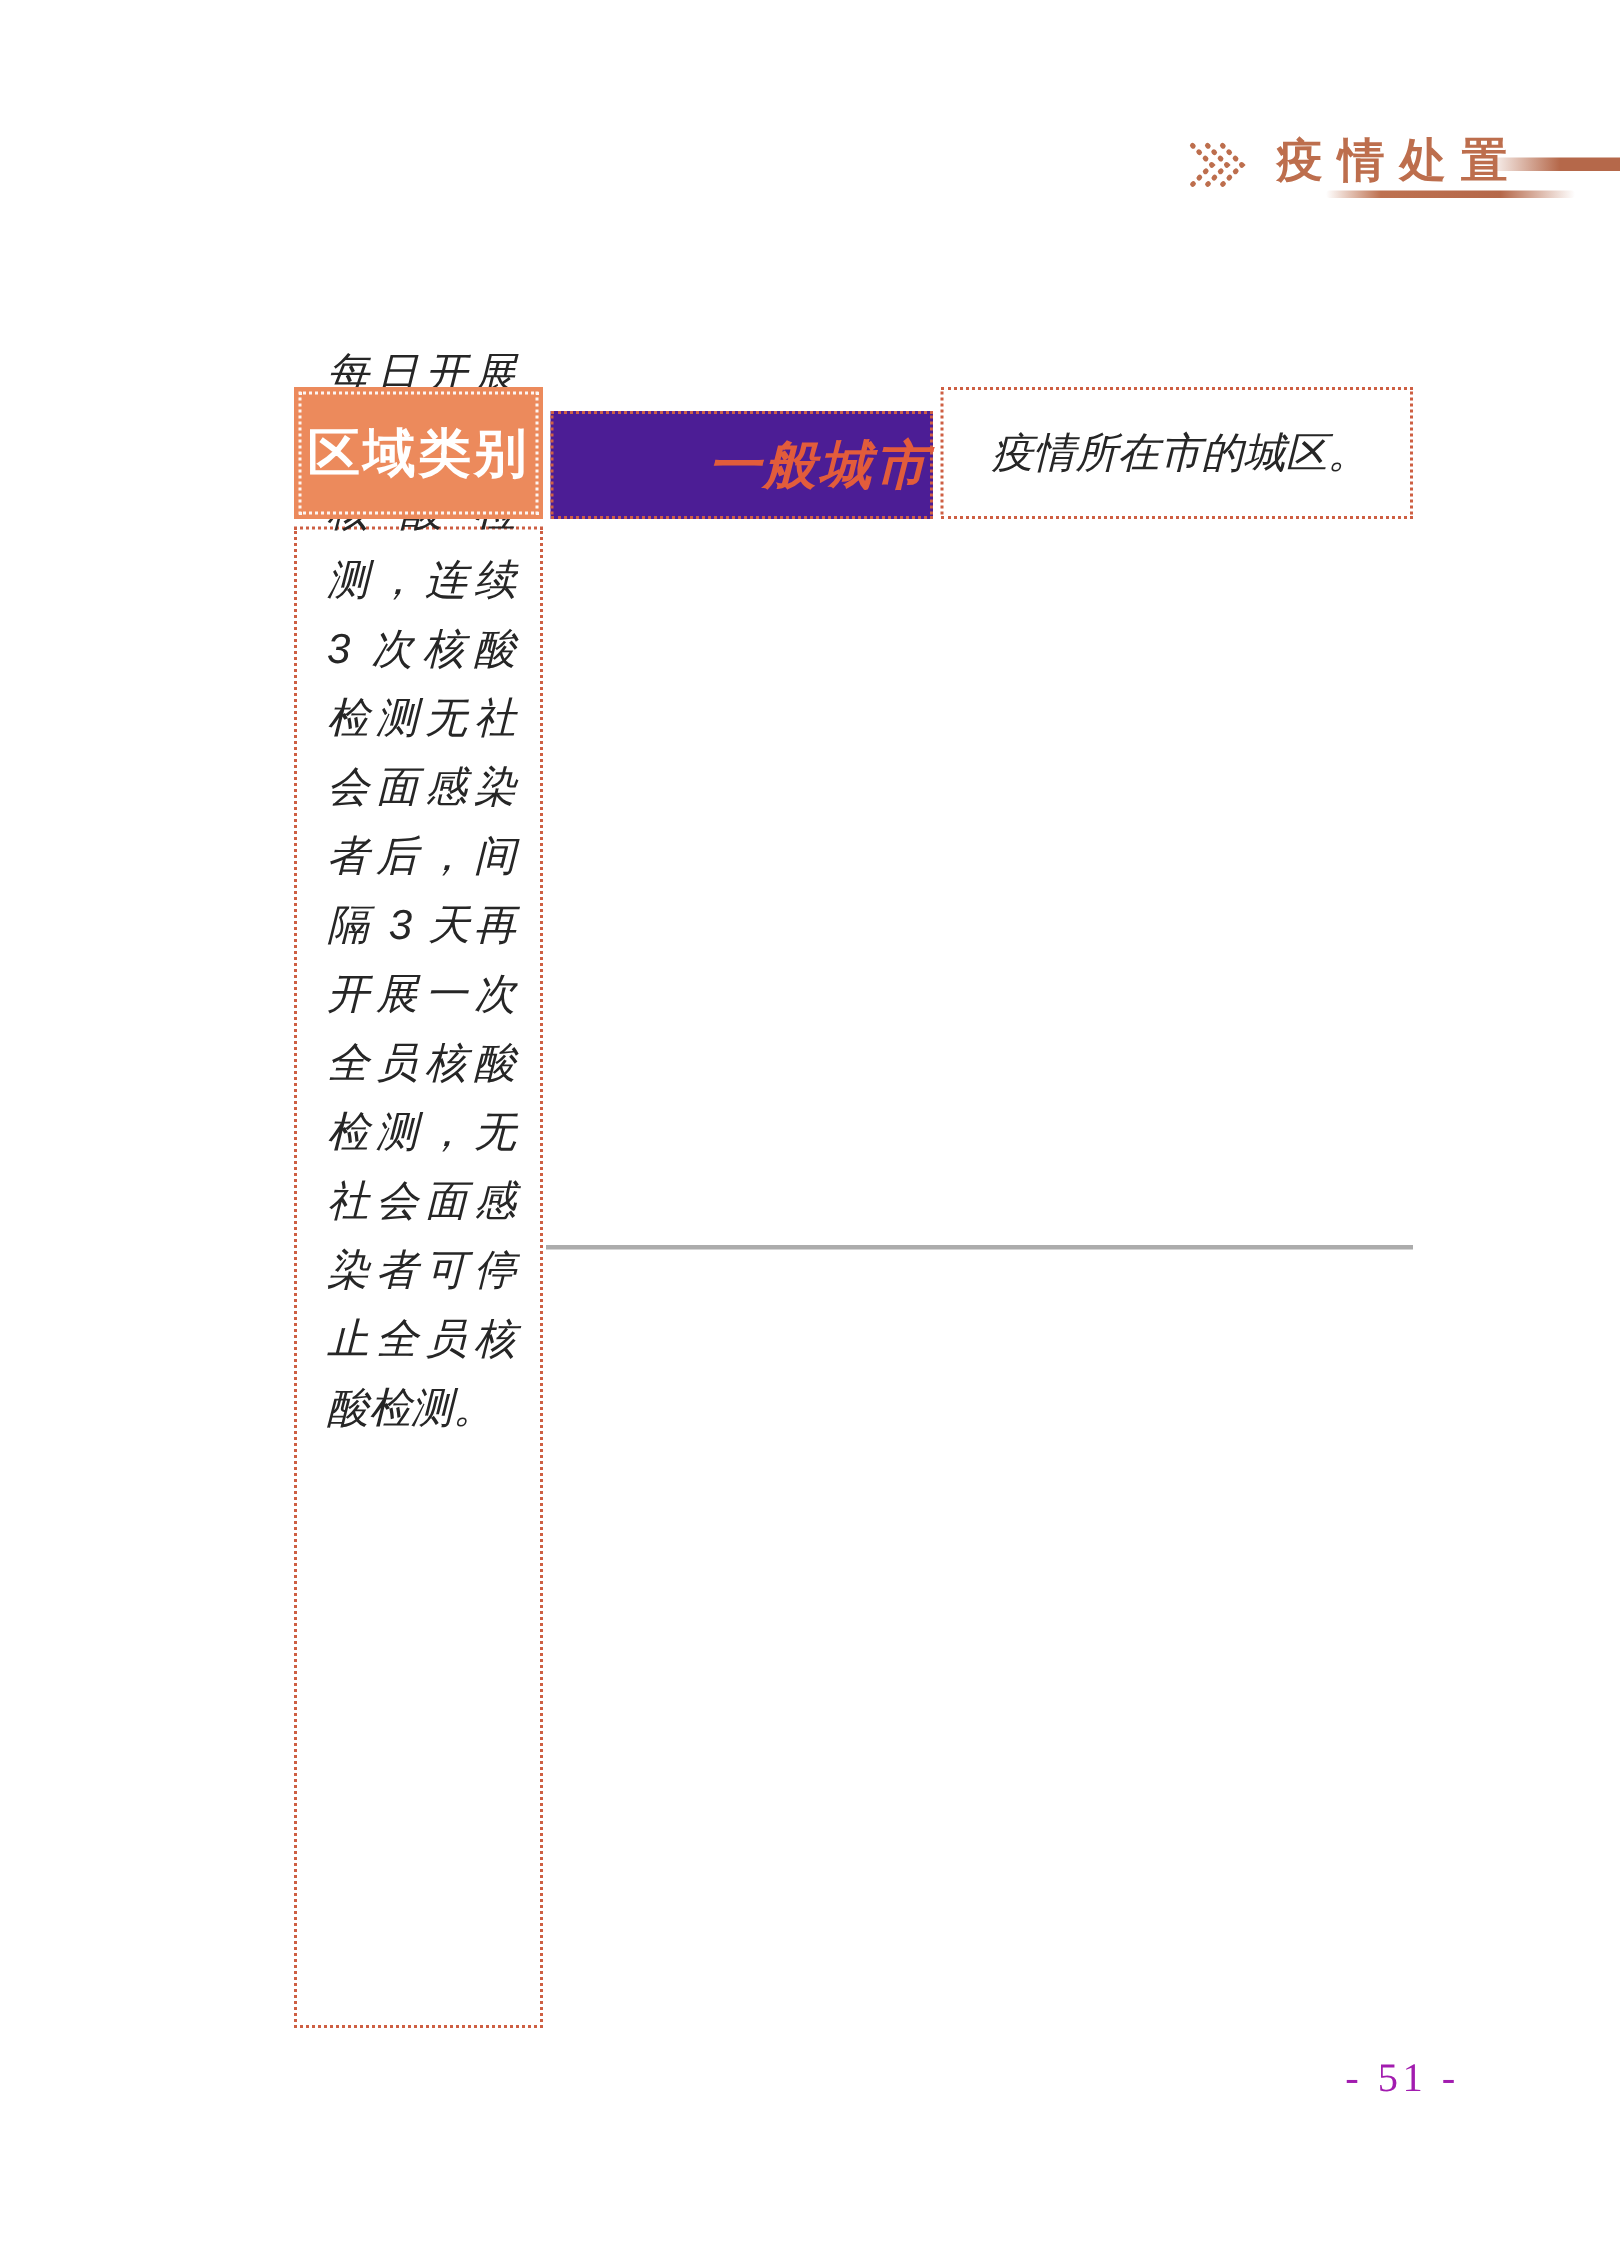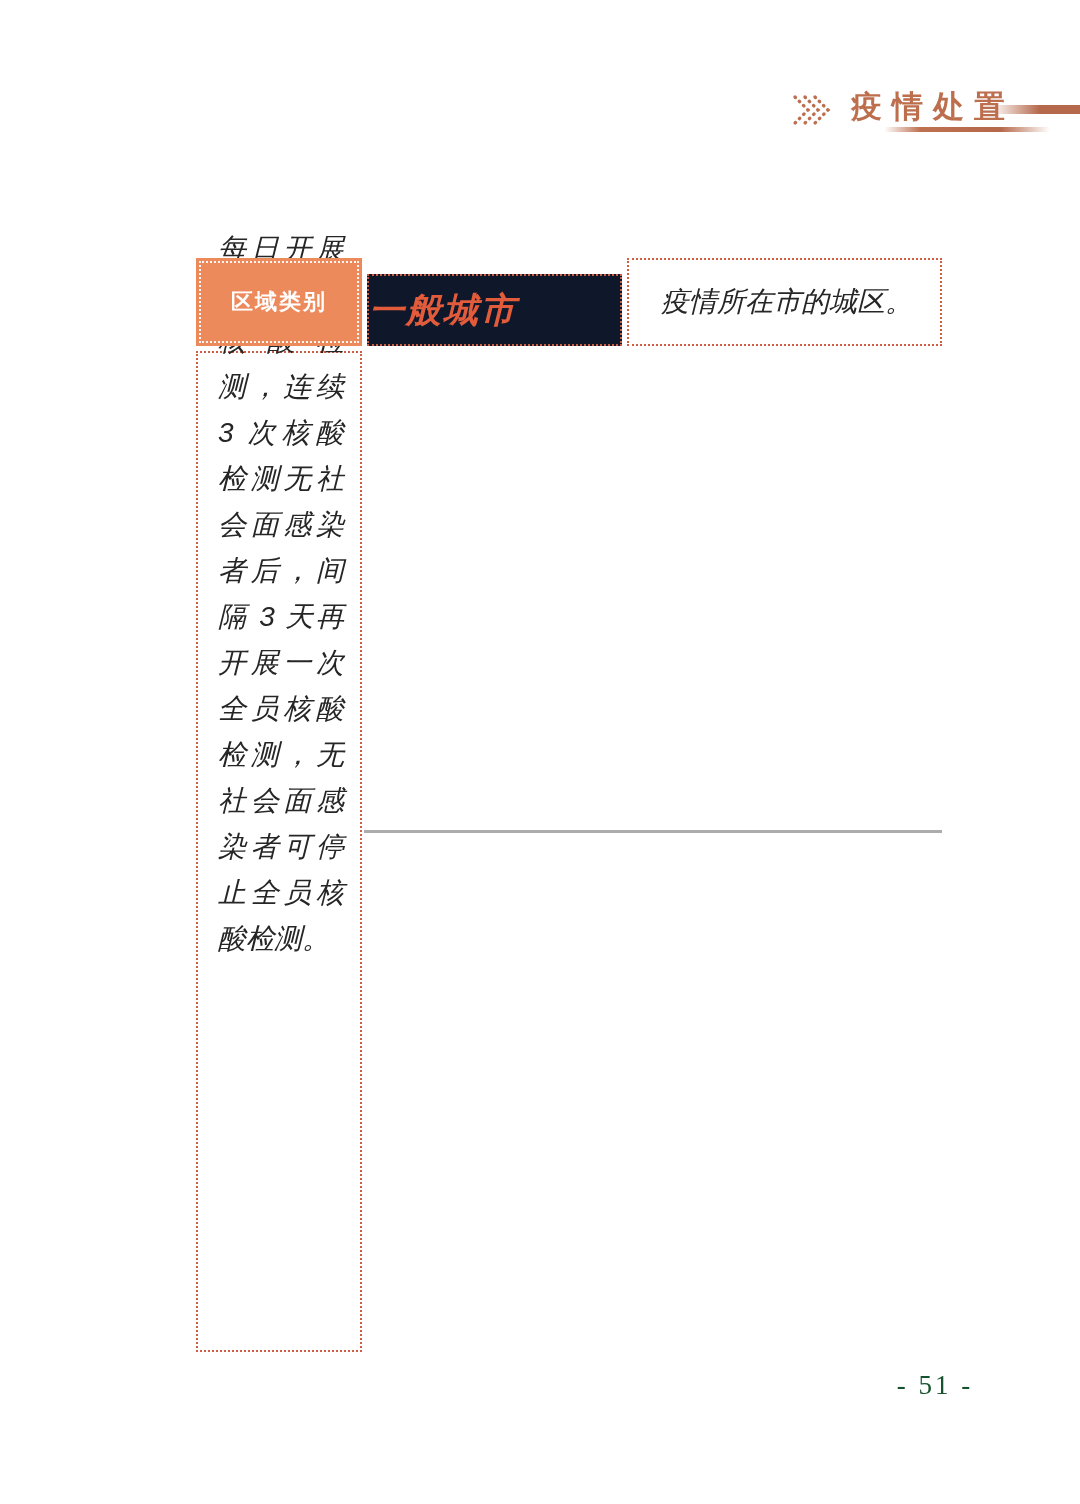--- a/index.html
+++ b/index.html
@@ -35,32 +35,32 @@
     position: absolute; left: 196px; top: 258px; width: 746px; height: 1094px;
     display: grid;
     grid-template-columns: 166px 255px 1fr;
     grid-template-rows: 88px 1fr;
     gap: 5px;
   }
   .th {
     background: #EC8A5C;
     position: relative;
     display: flex; align-items: center; justify-content: center;
-    color: #ffffff; font-weight: bold; font-size: 22px; letter-spacing: 2px;
+    color: #ffffff; font-weight: bold; font-size: 35px; letter-spacing: 2px;
     white-space: nowrap;
   }
   .th::after {
     content: ""; position: absolute; inset: 3px;
     border: 2px dotted rgba(255,255,255,0.92);
     pointer-events: none;
   }
   .cell { border: 2px dotted #CE5F43; background: #ffffff; font-style: italic; }
   .cell-category {
-    background: #0f172a;
-    display: flex; align-items: center; justify-content: flex-start; margin-top: 16px;
+    background: #4c1d95;
+    display: flex; align-items: center; justify-content: flex-end; margin-top: 16px;
   }
   .category-label {
     font-size: 35px; font-weight: bold; color: #E25C3B; letter-spacing: 2px;
     white-space: nowrap;
   }
   .cell-stack { display: flex; flex-direction: column; }
   .block-top { height: 481px; display: flex; align-items: center; }
   .block-bottom { flex: 1; display: flex; align-items: center; }
   .body-text {
     font-size: 28px; line-height: 46px; color: #262626;
@@ -72,21 +72,21 @@
   .row-divider {
     position: absolute; left: 168px; right: 0; top: 572px; height: 3px;
     background: #ACACAC;
   }
 
   
   .page-number {
     position: absolute; left: 880px; top: 1370px; width: 110px;
     text-align: center;
     font-family: "Liberation Serif", serif;
-    font-size: 27px; color: #14532d; letter-spacing: 3px;
+    font-size: 27px; color: #a21caf; letter-spacing: 3px;
     white-space: nowrap;
   }
 </style>
 </head>
 <body>
 
 <div>
 
   <div class="doc-header">
     <span class="chevron">

